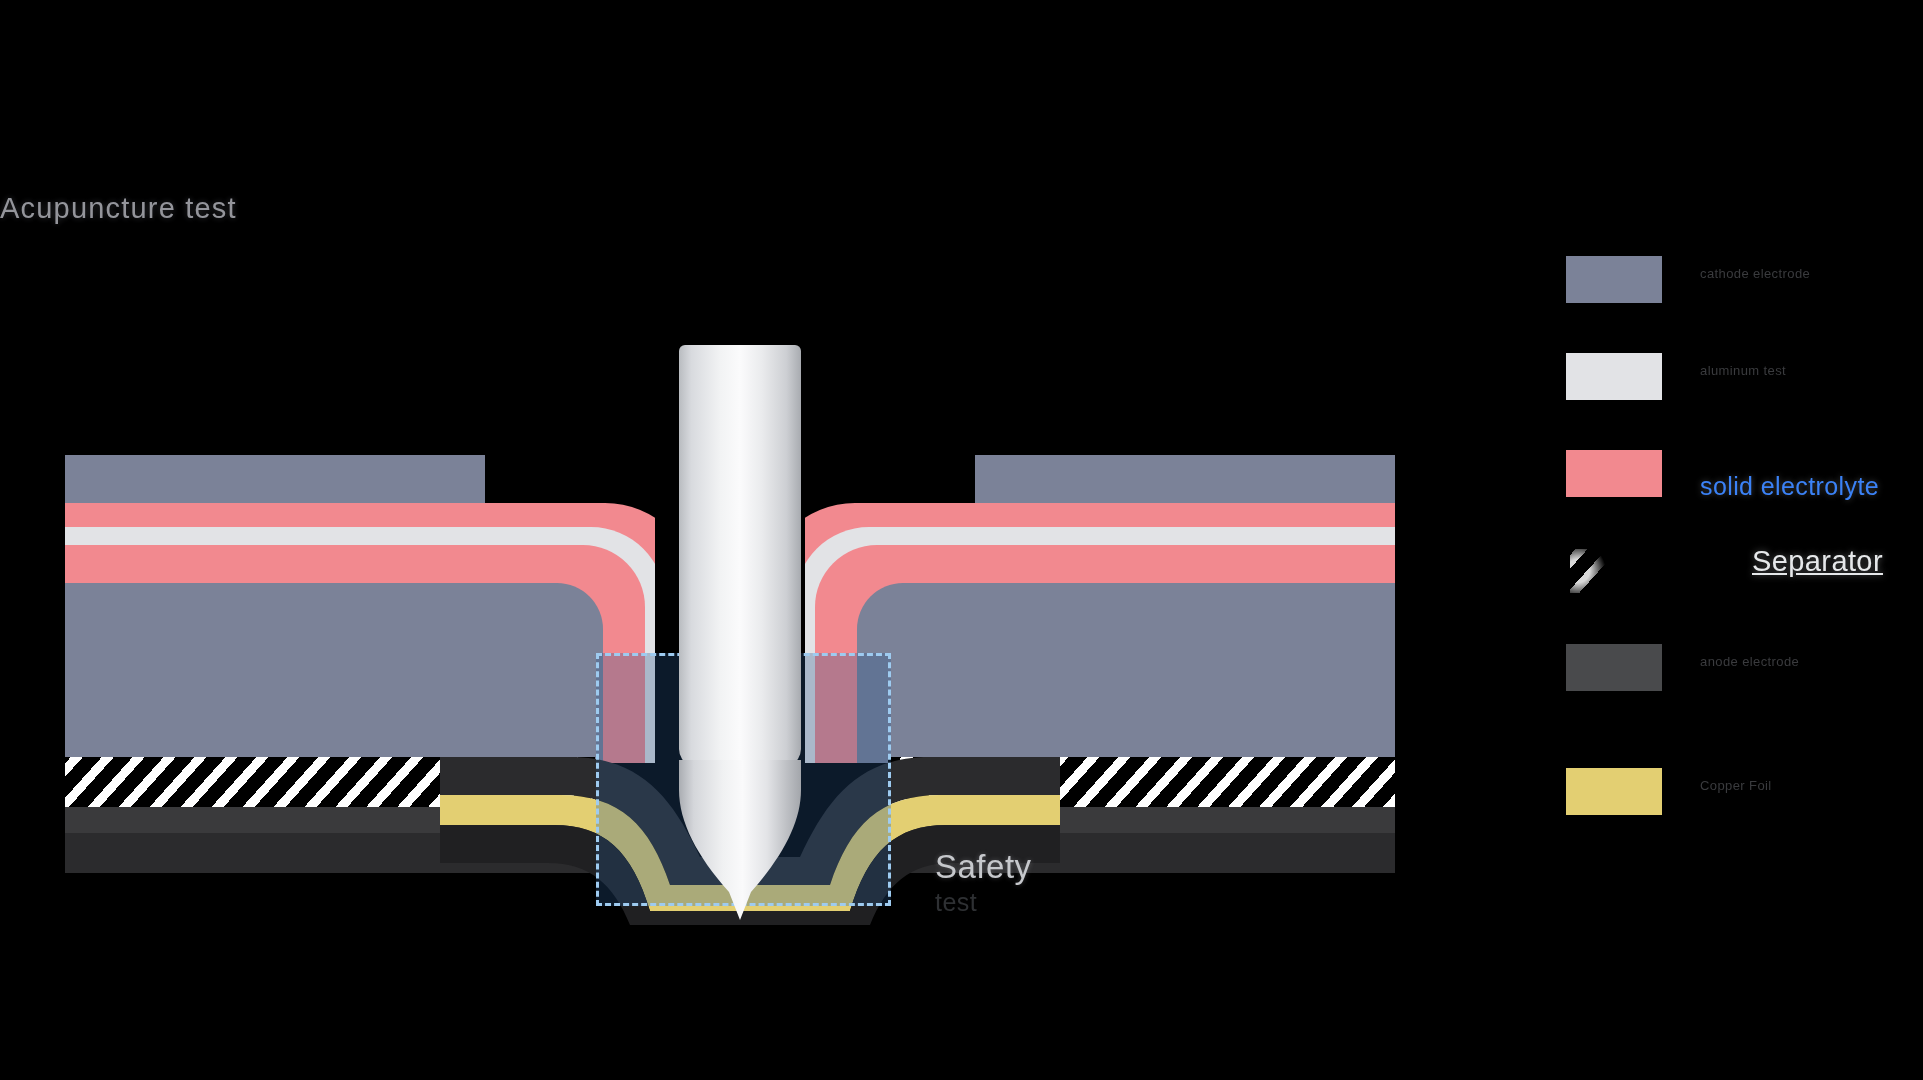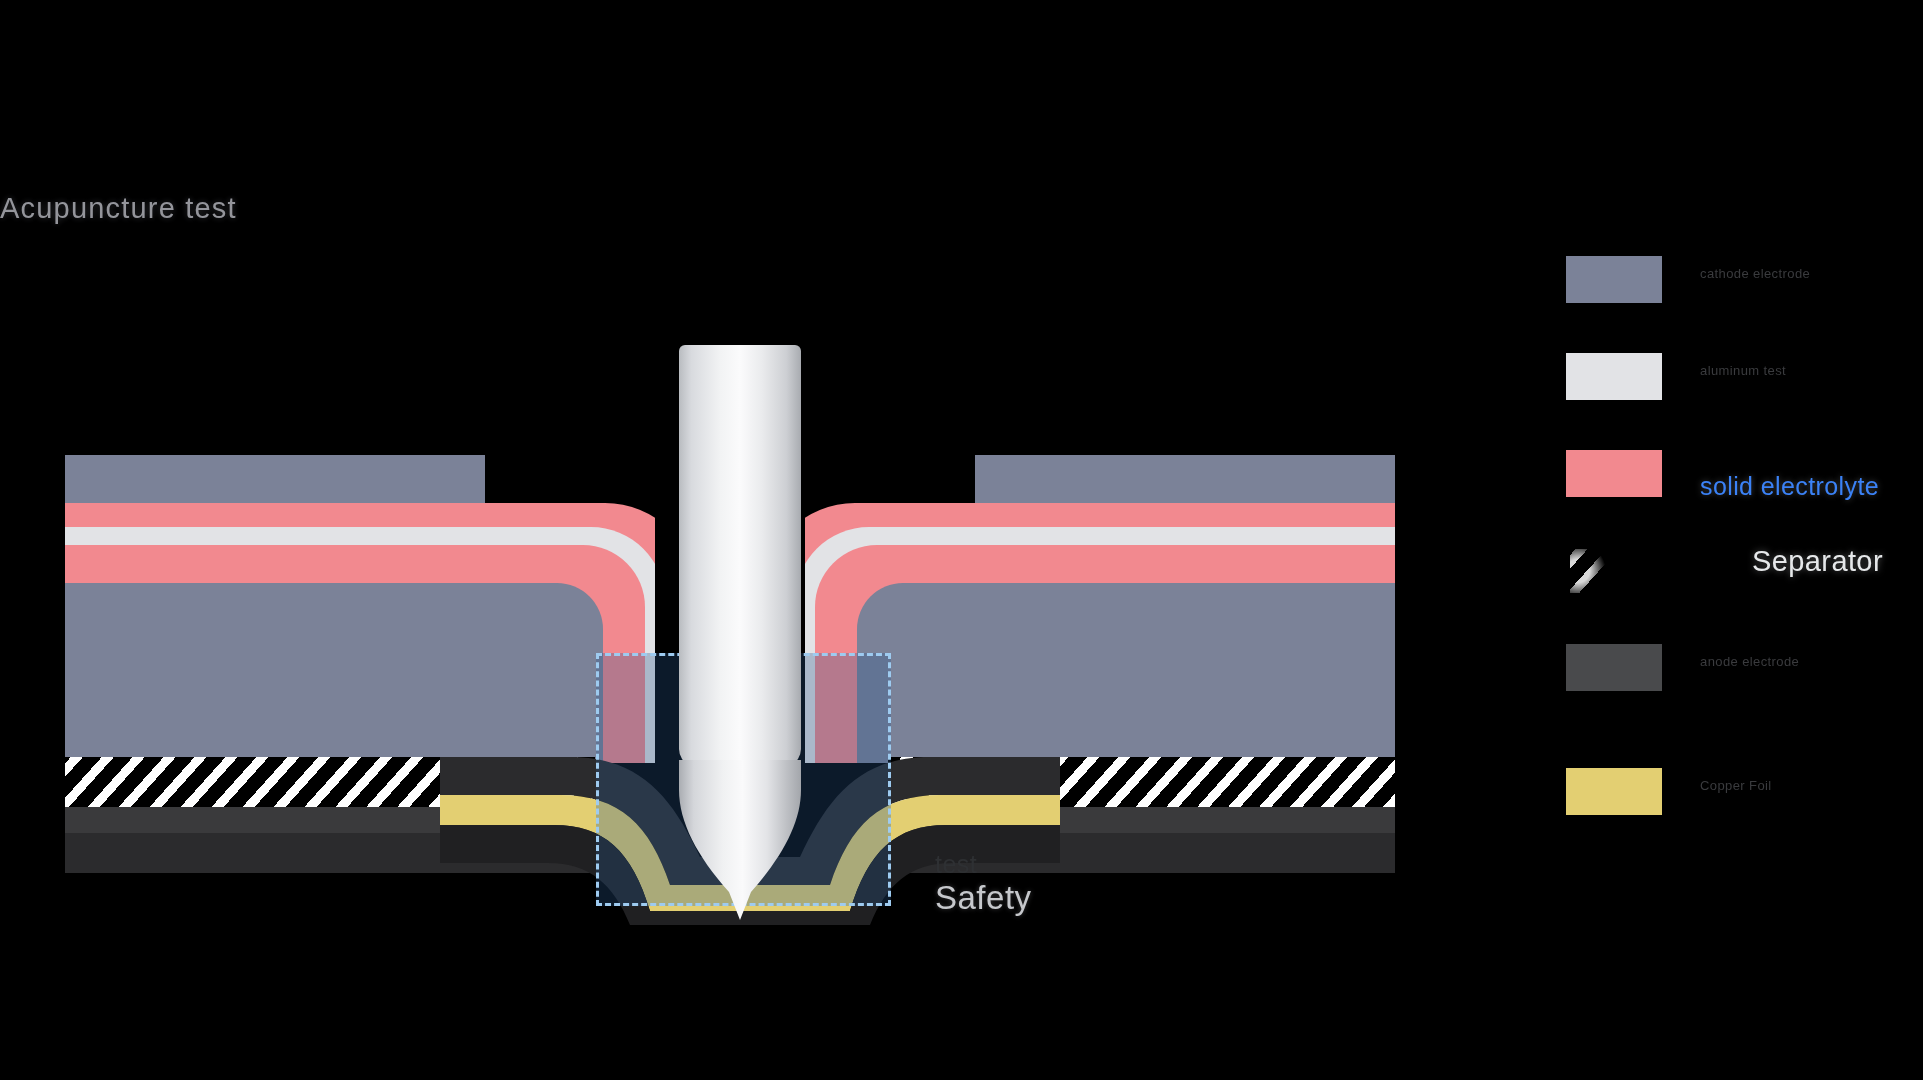--- a/index.html
+++ b/index.html
@@ -188,20 +188,21 @@
     top: 10px;
     text-shadow: 0 0 6px rgba(210,212,216,0.35);
     margin-top: 20px;
   }
   .legend-row.hl2 .legend-label {
     font-size: 29px;
     color: #e6e8ea;
     left: 200px;
     top: 6px;
     text-shadow: 0 0 7px rgba(230,232,234,0.4);
+    text-decoration: underline;
   }
 </style>
 </head>
 <body>
 
 <div id="stage">
 
   <div id="title">Acupuncture test</div>
 
   <div id="cell">
@@ -276,22 +277,22 @@
         <stop offset="36%" stop-color="#f0f1f2"></stop>
         <stop offset="52%" stop-color="#fafafb"></stop>
         <stop offset="72%" stop-color="#e3e4e7"></stop>
         <stop offset="100%" stop-color="#a3a6ab"></stop>
       </linearGradient>
     </defs>
     <path d="M0,0 L122,0 L122,30 C122,62 104,96 72,132 L61,160 L50,132 C18,96 0,62 0,30 Z" fill="url(#tipgrad)"></path>
   </svg>
 
   <div id="safety">
+    <div id="safety-main">Safety</div>
     <div id="safety-sub">test</div>
-    <div id="safety-main">Safety</div>
   </div>
 
   <div id="legend">
 
     <div class="legend-row" style="top:0px;">
       <div class="legend-swatch" style="background:#7b8298;"></div>
       <div class="legend-label">cathode electrode</div>
     </div>
 
     <div class="legend-row" style="top:97px;">

